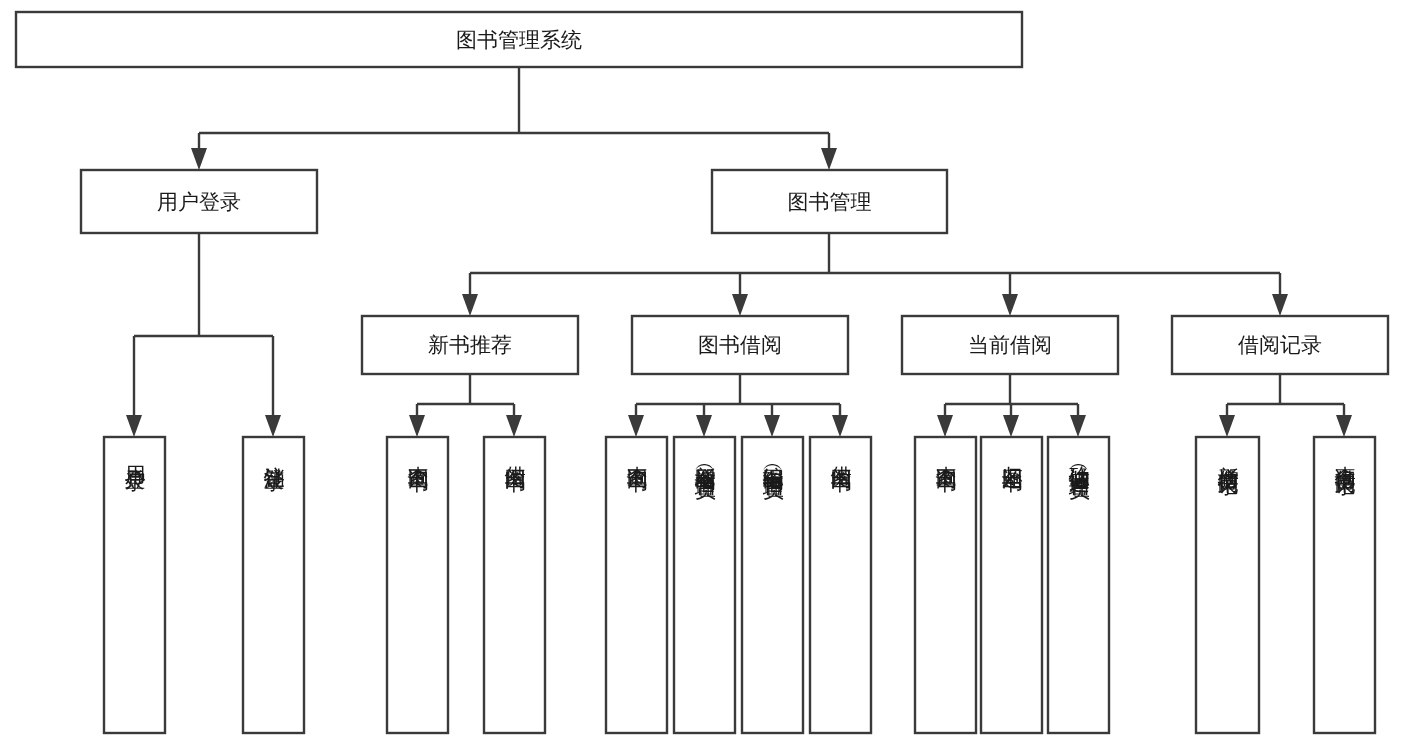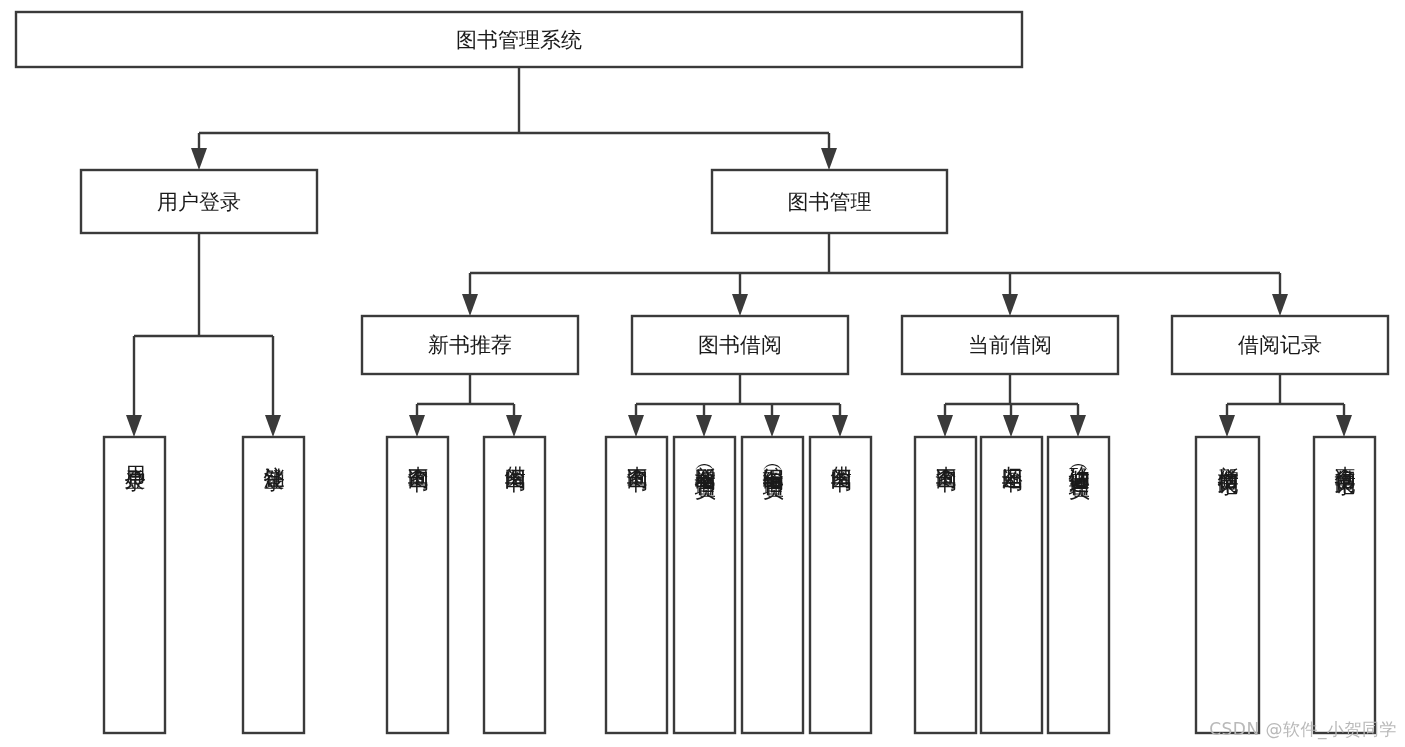--- a/index.html
+++ b/index.html
@@ -211,14 +211,13 @@
         <span class="leaf-label">确认归还（管理员）</span>
       </div>
       <div class="leaf-label-wrap" style="left: 1196px; top: 449px; width: 63px; height: 280px;">
         <span class="leaf-label">新增借阅记录</span>
       </div>
       <div class="leaf-label-wrap" style="left: 1314px; top: 449px; width: 61px; height: 280px;">
         <span class="leaf-label">查询借阅记录</span>
       </div>
     </div>
 
-  <div class="watermark">CSDN @软件_小贺同学</div>
 </div>
 
 </body></html>

